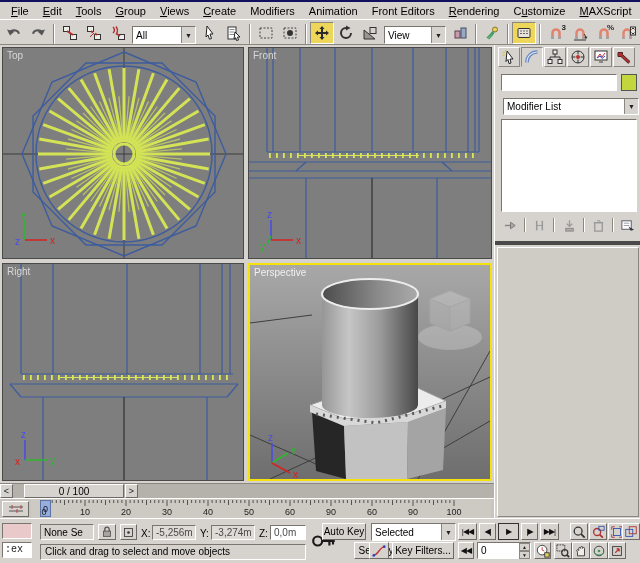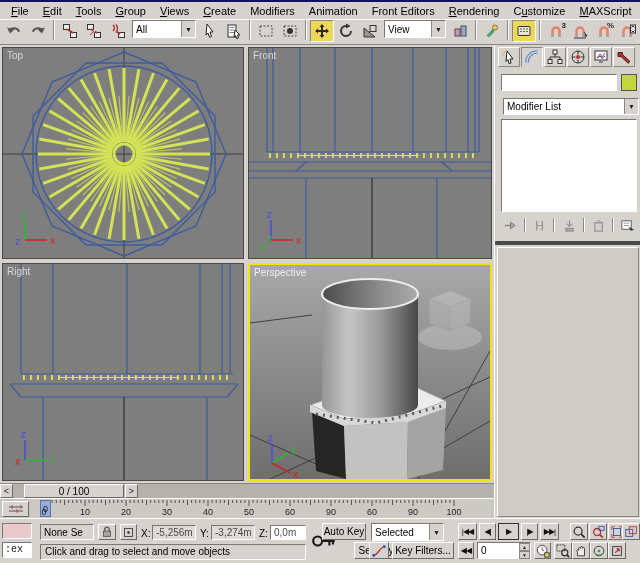--- a/index.html
+++ b/index.html
@@ -10,21 +10,21 @@
 
   
   #topstrip { left:0; top:0; width:640px; height:2px; background:#10105e; }
   #menubar { left:0; top:2px; width:640px; height:17px; display:flex; align-items:center; padding-left:4px; background:#d6d3ce; }
   .menu-item { font-size:11px; color:#000; padding:1px 7px; white-space:nowrap; }
   .menu-item u { text-decoration:underline; }
 
   
   #toolbar { left:0; top:19px; width:640px; height:26px; background:#d6d3ce;
              border-top:1px solid #ffffff; border-bottom:1px solid #8a8680;
-             display:flex; align-items:flex-start; padding-left:2px; overflow:hidden; }
+             display:flex; align-items:flex-end; padding-left:2px; overflow:hidden; }
   .tb-btn { width:24px; height:22px; background:#d6d3ce; border:1px solid #d6d3ce; position:relative;
             display:flex; align-items:center; justify-content:center; flex:0 0 auto; }
   .tb-btn svg { display:block; }
   .tb-btn.active { background:#eed65a; border-top:1px solid #8a8680; border-left:1px solid #8a8680;
                    border-bottom:1px solid #fff; border-right:1px solid #fff; }
   .tb-sep { width:2px; height:20px; border-left:1px solid #8a8680; border-right:1px solid #fff; margin:0 3px; flex:0 0 auto; }
   .combo { height:18px; background:#fff; border-top:1px solid #7a766f; border-left:1px solid #7a766f;
            border-bottom:1px solid #fff; border-right:1px solid #fff; display:flex; align-items:center; flex:0 0 auto; margin:0 2px; }
   .combo .val { flex:1; font-size:10px; padding-left:3px; color:#000; overflow:hidden; white-space:nowrap; }
   .combo .arrow { width:14px; height:100%; background:#d6d3ce; border-left:1px solid #8a8680;
@@ -776,21 +776,21 @@
     <div class="sb-btn" style="left:310px; top:6px; width:28px; height:32px; border:none; background:#d6d3ce;">
       <svg width="26" height="18" viewBox="0 0 28 20">
         <circle cx="7" cy="10" r="5" fill="none" stroke="#1a1a1a" stroke-width="2.4"></circle>
         <path d="M12 10 H26 M20 10 v5 M24 10 v4" stroke="#1a1a1a" stroke-width="2.4" fill="none"></path>
       </svg>
     </div>
     <div id="prompt" class="sunken">Click and drag to select and move objects</div>
 
     <div class="sb-btn" style="left:322px; top:4px; width:44px; height:17px;">Auto Key</div>
     <div class="sb-btn" style="left:322px; top:23px; width:44px; height:17px;margin-left:32px;">Set Key</div>
-    <div class="combo abs" style="left:369px; top:4px; width:73px;">
+    <div class="combo abs" style="left:369px; top:4px; width:85px;">
       <span class="val">Selected</span>
       <span class="arrow">▼</span>
     </div>
     <div class="sb-btn" style="left:369px; top:23px; width:20px; height:17px;">
       <svg width="14" height="14" viewBox="0 0 16 16">
         <path d="M2 13 C6 13 10 3 14 3" stroke="#c03030" fill="none" stroke-width="1.5"></path>
         <circle cx="2" cy="13" r="1.5" fill="#3040c0"></circle>
           <circle cx="14" cy="3" r="1.5" fill="#3040c0"></circle>
       </svg>
     </div>

